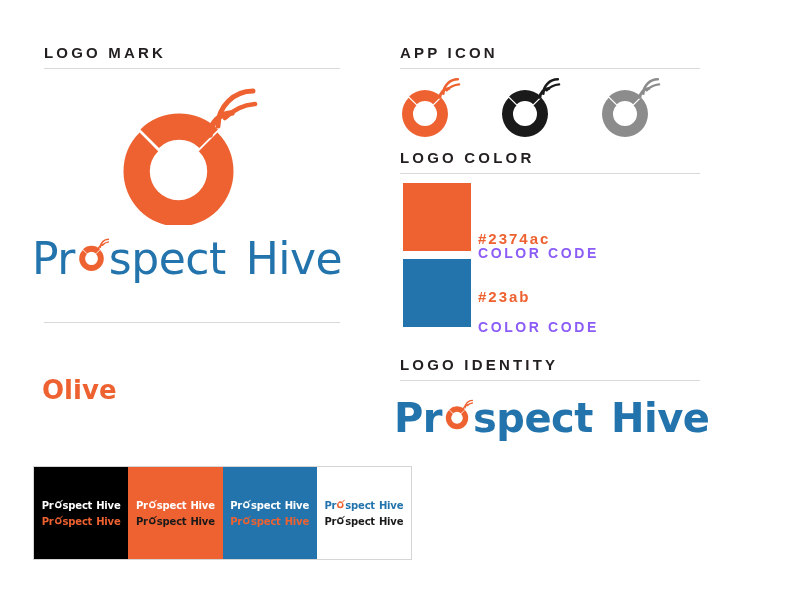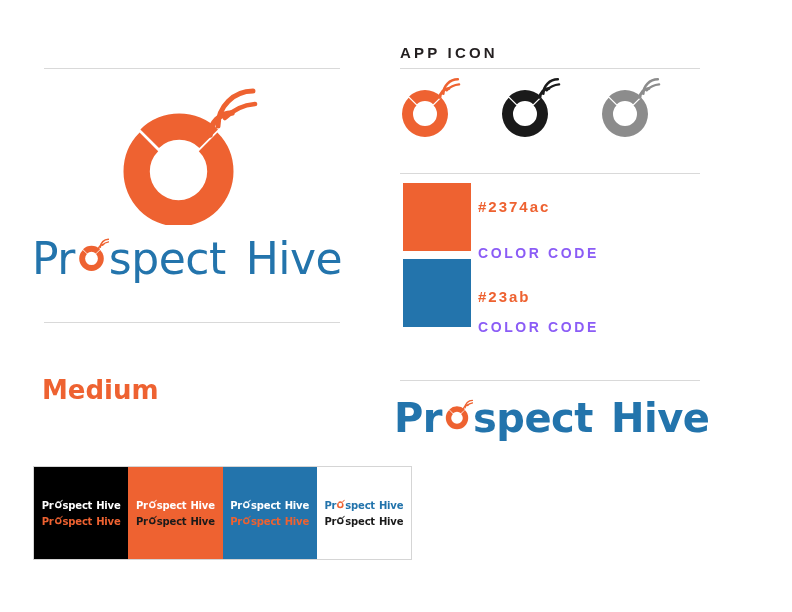--- a/index.html
+++ b/index.html
@@ -116,20 +116,21 @@
     align-items: baseline;
     line-height: 13px;
   }
   .mini-word .mw-gap { width: 4px; display: inline-block; }
 </style>
 </head>
 <body>
 
 <div class="page">
 
+  <div class="sec-head" style="left:44px; top:44px;">LOGO MARK</div>
   <div class="rule" style="left:44px; top:68px; width:296px;"></div>
 
   <div class="mark" style="left:110px; top:75px; width:155px; height:150px;">
     <svg viewBox="0 0 155 150" xmlns="http://www.w3.org/2000/svg">
 
       <g fill="#ee6231">
         <path d="M13.5,96.5
                  a55,55 0 0 0 110,0
                  a55,55 0 0 0 -16.1,-38.9
                  l-18.6,18.6
@@ -170,21 +171,21 @@
         </g>
       </svg>
     </span>
       <span class="w-post">spect</span>
       <span class="w-gap" style="width:20px;"></span>
       <span class="w-second">Hive</span>
   </div>
 
   <div class="rule" style="left:44px; top:322px; width:296px;"></div>
 
-  <div class="font-display" style="left:42px; top:375px; font-size:26px; font-weight:bold; letter-spacing:0px;">Medium</div>
+  <div class="font-display" style="left:42px; top:375px; font-size:26px; font-weight:bold; letter-spacing:0px;">Olive</div>
 
   <div class="sec-head" style="left:400px; top:44px;">APP ICON</div>
   <div class="rule" style="left:400px; top:68px; width:300px;"></div>
 
   <div class="mark" style="left:396px; top:78px; width:70px; height:62px;">
     <svg viewBox="0 0 70 62" xmlns="http://www.w3.org/2000/svg">
       <g fill="#ee6231">
         <path d="M6,36 a23,23 0 0 0 46,0 a23,23 0 0 0 -6.7,-16.3 l-7.8,7.8
                  a12,12 0 0 1 3.5,8.5 a12,12 0 0 1 -24,0 a12,12 0 0 1 3.5,-8.5
                  l-7.8,-7.8 a23,23 0 0 0 -6.7,16.3 z"></path>
@@ -223,30 +224,32 @@
         <path d="M13.1,18.4 l7.8,7.8 a12,12 0 0 1 16.2,0 l7.8,-7.8 a23,23 0 0 0 -31.8,0 z"></path>
       </g>
       <g fill="none" stroke="#8c8c8c" stroke-width="2.8" stroke-linecap="round">
         <path d="M44,19.5 a9,9 0 0 1 9,-9"></path>
         <path d="M47.3,15.8 a14.5,14.5 0 0 1 14.5,-14.5" stroke-width="2.6"></path>
         <path d="M50.6,12.3 a20,20 0 0 1 12.5,-5.9" stroke-width="2.4"></path>
       </g>
     </svg>
   </div>
 
+  <div class="sec-head" style="left:400px; top:149px;">LOGO COLOR</div>
   <div class="rule" style="left:400px; top:173px; width:300px;"></div>
 
   <div class="swatch" style="left:403px; top:183px; background:#ee6231;"></div>
   <div class="swatch-label" style="left:478px; top:195px;">COLOR CODE</div>
-  <div class="swatch-code" style="left:478px; top:198px;">#2374ac</div>
+  <div class="swatch-code" style="left:478px; top:230px;">#2374ac</div>
 
   <div class="swatch" style="left:403px; top:259px; background:#2374ac;"></div>
   <div class="swatch-label" style="left:478px; top:269px;">COLOR CODE</div>
   <div class="swatch-code" style="left:478px; top:288px;text-align:center;">#23ab</div>
 
+  <div class="sec-head" style="left:400px; top:356px;">LOGO IDENTITY</div>
   <div class="rule" style="left:400px; top:380px; width:300px;"></div>
 
   <div class="wordmark" style="left:394px; top:392px; font-size:40px; font-weight:bold;">
     <span class="w-pre">Pr</span>
       <span class="w-o">
       <svg width="31" height="40" viewBox="0 0 31 40" xmlns="http://www.w3.org/2000/svg">
         <g fill="#ee6231">
           <path d="M3.8,26 a11.2,11.2 0 0 0 22.4,0 a11.2,11.2 0 0 0 -3.3,-7.9
                    l-3.8,3.8 a5.8,5.8 0 0 1 1.7,4.1 a5.8,5.8 0 0 1 -11.6,0
                    a5.8,5.8 0 0 1 1.7,-4.1 l-3.8,-3.8 a11.2,11.2 0 0 0 -3.3,7.9 z"></path>

